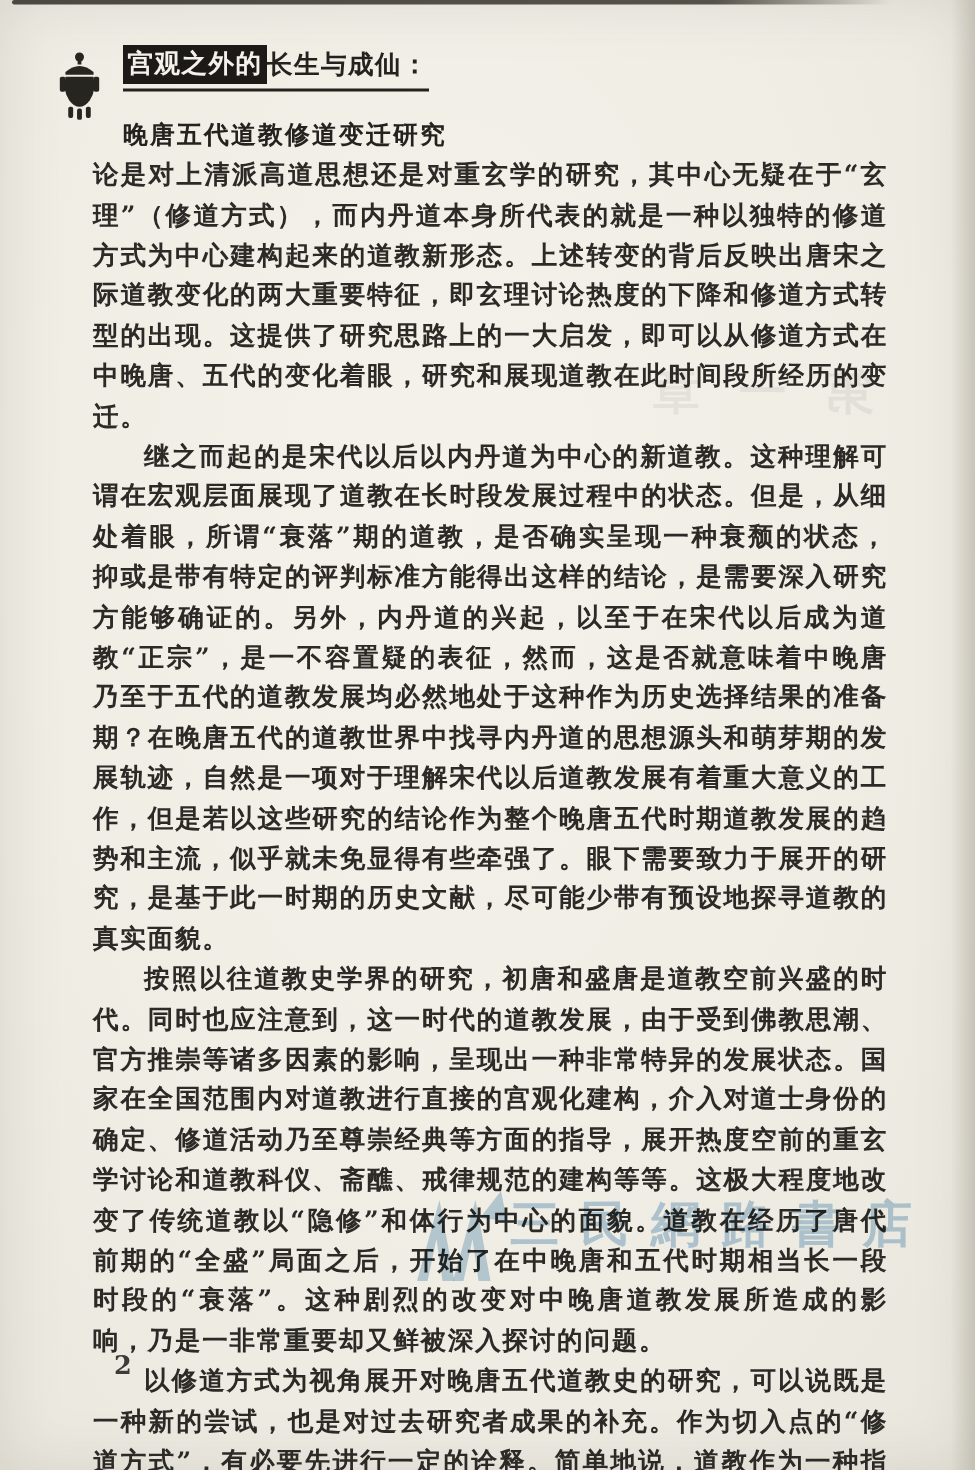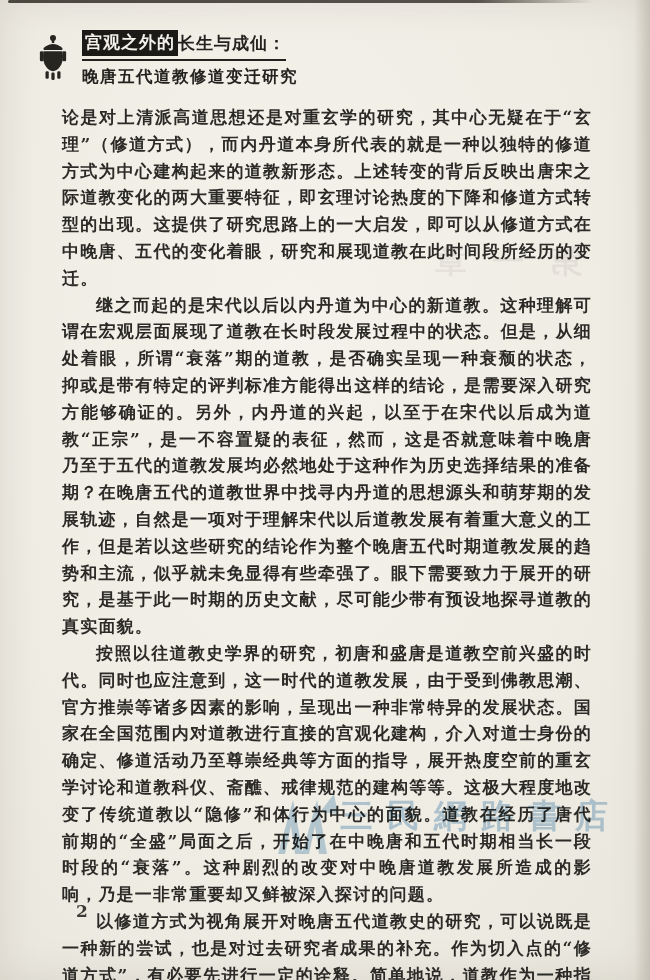--- a/index.html
+++ b/index.html
@@ -38,21 +38,21 @@
     font-size:17px;font-weight:700;
     padding:1px 3px 2px 3px;
     letter-spacing:1px;
     vertical-align:middle;
   }
   .title-rest{
     font-size:17px;font-weight:700;color:#23221e;
     letter-spacing:1px;vertical-align:middle;
   }
   .subtitle{
-    margin-top:5px;
+    margin-top:18px;
     font-size:16.5px;font-weight:700;color:#23221e;
     letter-spacing:1.5px;
   }
   
   .body-text{
     position:absolute;top:104px;left:62px;width:530px;
     font-size:17px;line-height:26.8px;
     font-weight:600;color:#2b2a26;
     text-align:justify;text-justify:inter-character;
     letter-spacing:1.2px;

